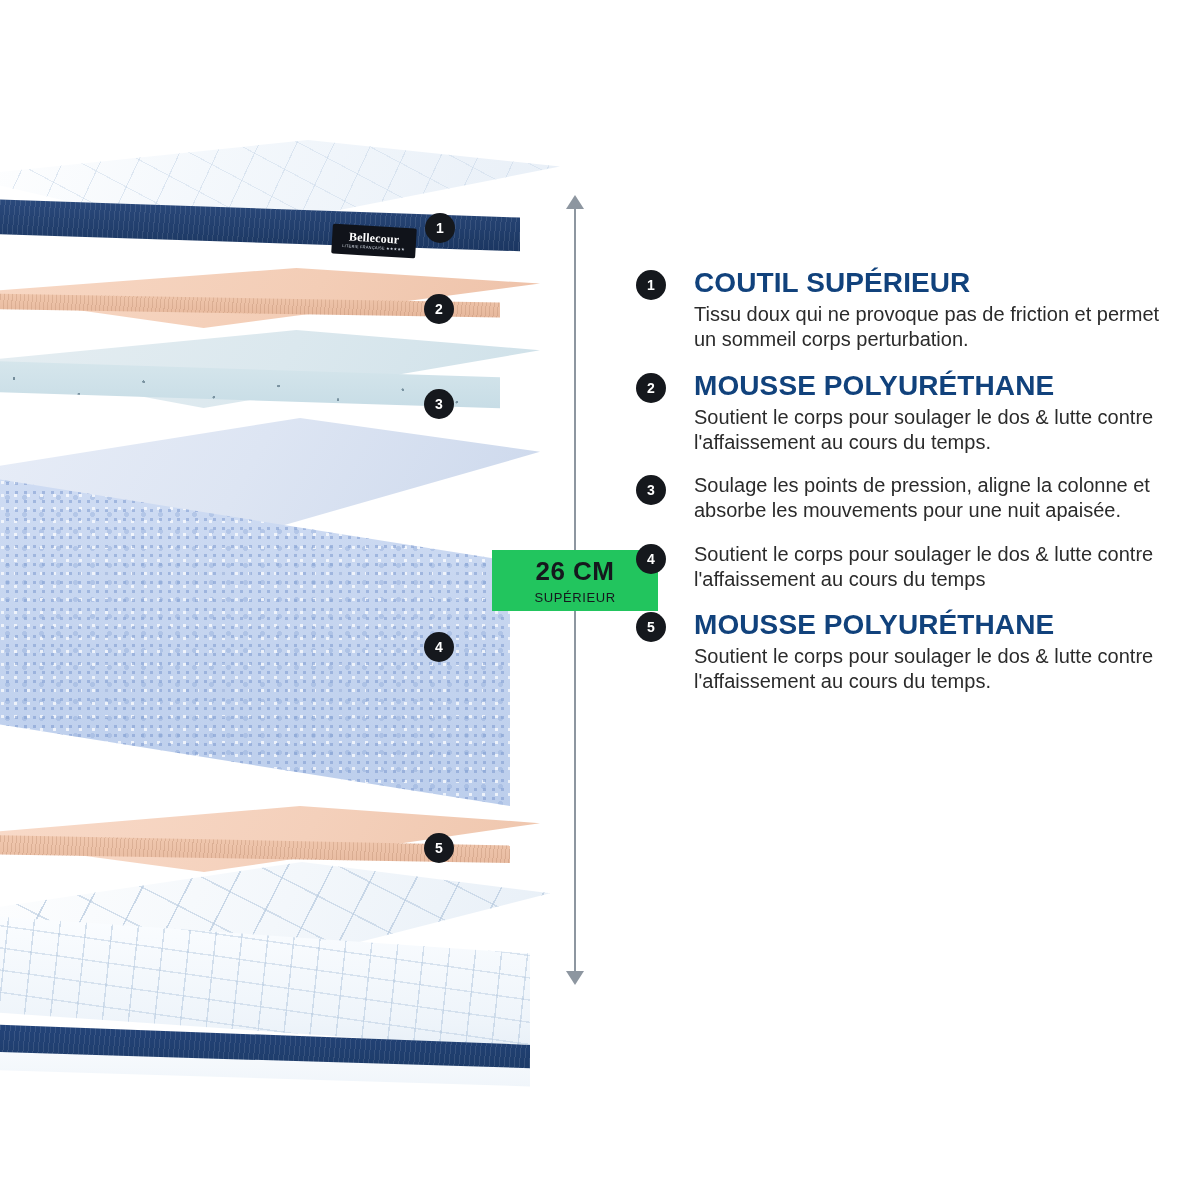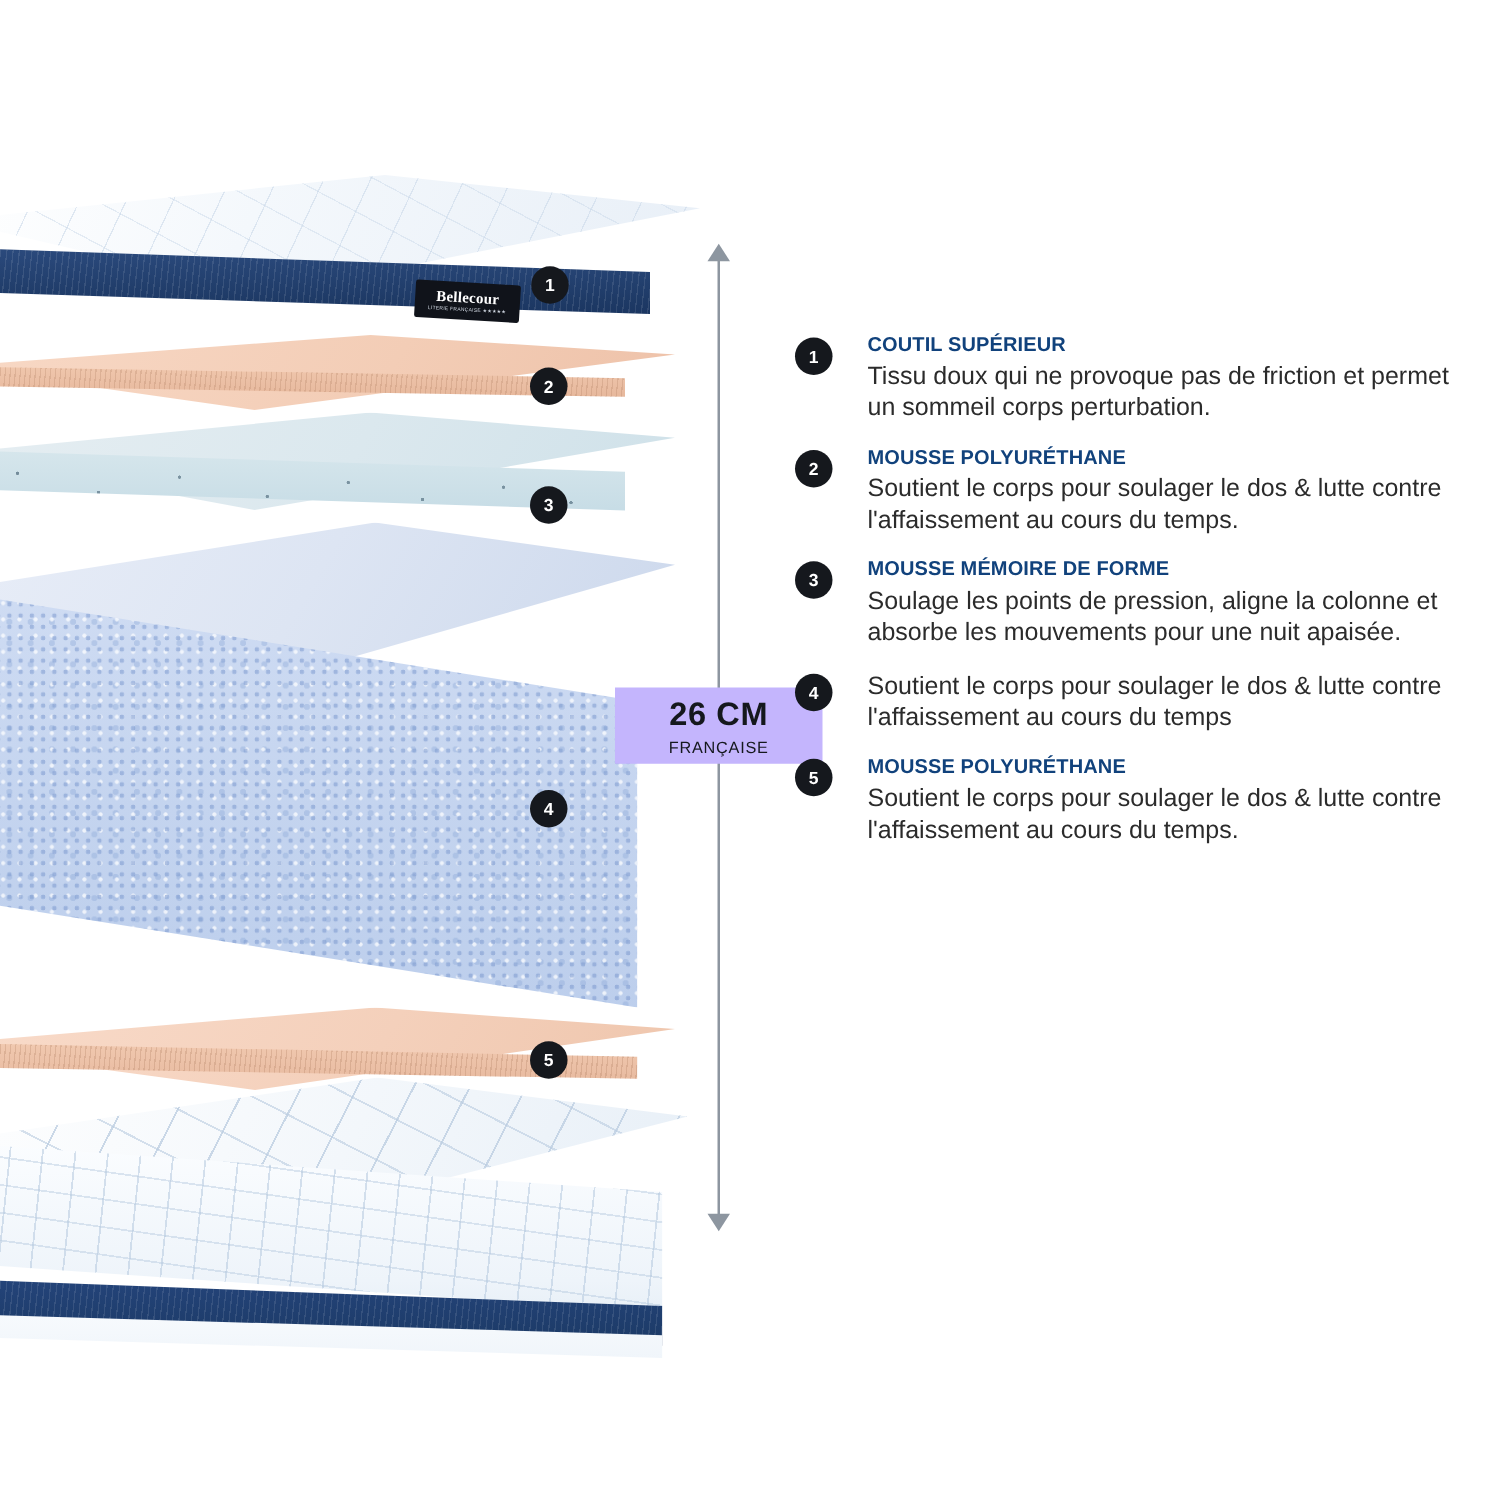--- a/index.html
+++ b/index.html
@@ -341,21 +341,21 @@
   #measure .m-arrow.down {
     bottom: 0;
     border-top: 14px solid #8d96a0;
   }
   #measure .m-text {
     position: absolute;
     left: -38px;
     top: 355px;
     width: 166px;
     text-align: center;
-    background: #c4b5fd;
+    background: #22c55e;
     padding: 6px 0;
   }
   #measure .m-value {
     font-size: 26px;
     font-weight: bold;
     letter-spacing: .5px;
     color: #15181d;
     font-family: "Liberation Sans", sans-serif;
   }
   #measure .m-label {
@@ -387,21 +387,21 @@
     background: #15181d;
     color: #ffffff;
     font-size: 14px;
     font-weight: bold;
     display: flex;
     align-items: center;
     justify-content: center;
   }
   .legend-title {
     color: #11427c;
-    font-size: 16px;
+    font-size: 28px;
     font-weight: bold;
     letter-spacing: .1px;
     line-height: 1.08;
     margin: 0 0 4px 0;
     font-family: "Liberation Sans", sans-serif;
   }
   .legend-desc {
     color: #2b2b2b;
     font-size: 20px;
     line-height: 1.26;
@@ -465,41 +465,40 @@
   <div class="badge" id="badge-4">4</div>
   <div class="badge" id="badge-5">5</div>
 </div>
 
 <div id="measure">
   <div class="m-arrow up"></div>
   <div class="m-line"></div>
   <div class="m-arrow down"></div>
   <div class="m-text">
     <div class="m-value">26 CM</div>
-    <div class="m-label">FRANÇAISE</div>
+    <div class="m-label">SUPÉRIEUR</div>
   </div>
 </div>
 
 <div id="legend">
 
   <div class="legend-item">
     <div class="legend-badge">1</div>
     <h3 class="legend-title">COUTIL SUPÉRIEUR</h3>
     <p class="legend-desc">Tissu doux qui ne provoque pas de friction et permet un sommeil corps perturbation.</p>
   </div>
 
   <div class="legend-item">
     <div class="legend-badge">2</div>
     <h3 class="legend-title">MOUSSE POLYURÉTHANE</h3>
     <p class="legend-desc">Soutient le corps pour soulager le dos &amp; lutte contre l'affaissement au cours du temps.</p>
   </div>
 
   <div class="legend-item">
     <div class="legend-badge">3</div>
-    <h3 class="legend-title">MOUSSE MÉMOIRE DE FORME</h3>
     <p class="legend-desc">Soulage les points de pression, aligne la colonne et absorbe les mouvements pour une nuit apaisée.</p>
   </div>
 
   <div class="legend-item">
     <div class="legend-badge">4</div>
     <p class="legend-desc">Soutient le corps pour soulager le dos &amp; lutte contre l'affaissement au cours du temps</p>
   </div>
 
   <div class="legend-item">
     <div class="legend-badge">5</div>

